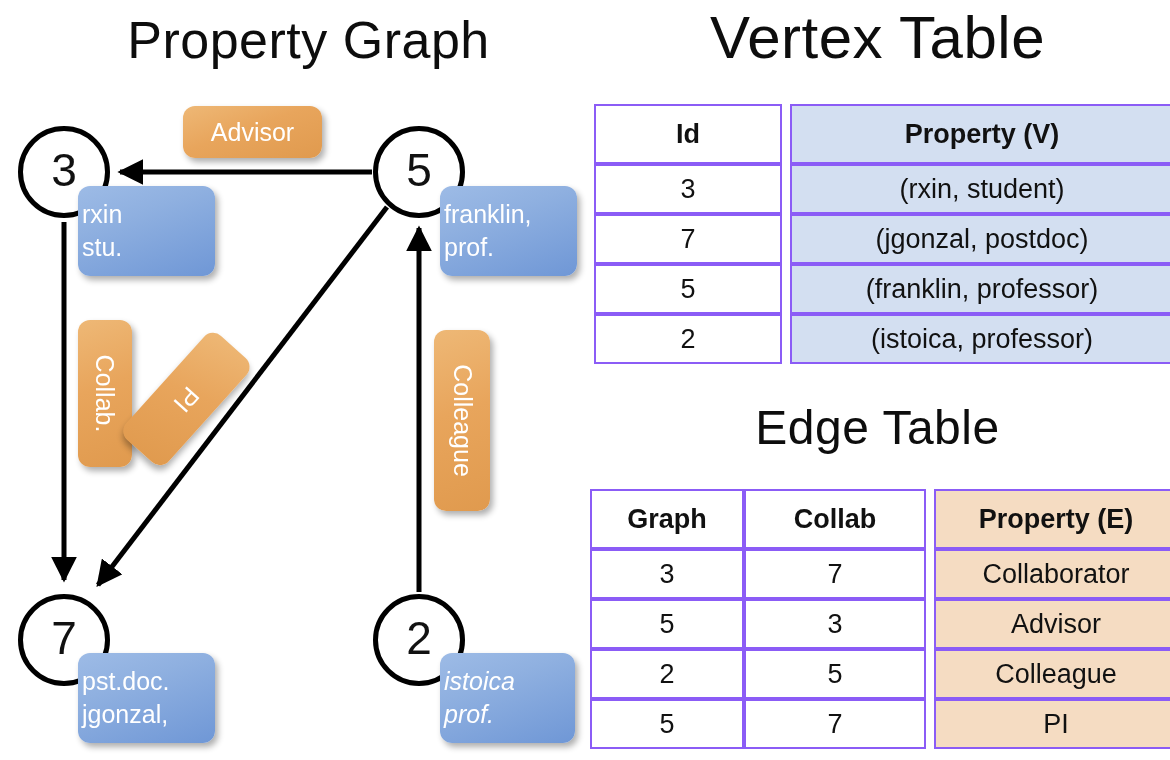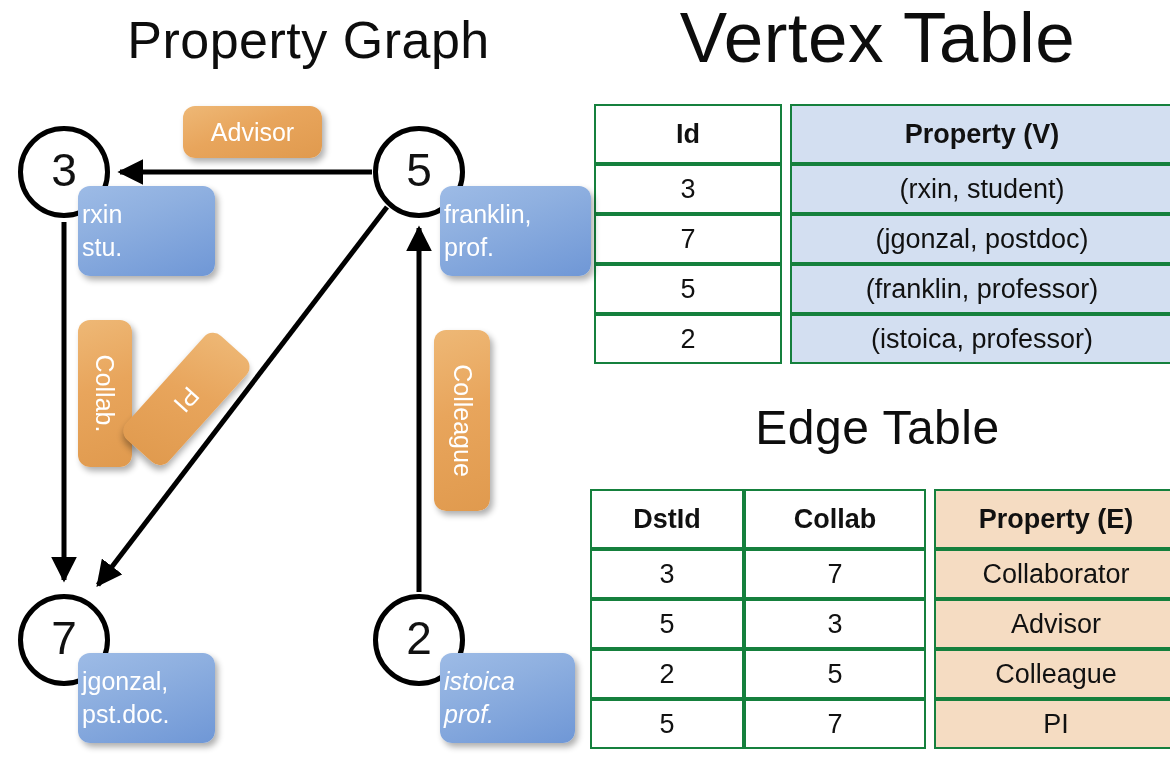--- a/index.html
+++ b/index.html
@@ -29,21 +29,21 @@
     left: 0; top: 10px;
     width: 585px;
     text-align: center;
     font-size: 52px;
     line-height: 60px;
   }
   #title-vertex-table {
     left: 585px; top: 8px;
     width: 585px;
     text-align: center;
-    font-size: 71px;
+    font-size: 60px;
     line-height: 60px;
   }
   #title-edge-table {
     left: 585px; top: 398px;
     width: 585px;
     text-align: center;
     font-size: 48px;
     line-height: 60px;
   }
 
@@ -101,21 +101,21 @@
   }
   .vbox .txt { width: 100%; text-align: left; }
 
   .ebox {
     background: linear-gradient(160deg, #eeb876 0%, #e8a55c 45%, #e09a4e 100%);
     font-size: 25px;
     font-weight: 300;
   }
 
   #box-rxin     { left: 62px;  top: 186px; width: 137px; height: 90px; }
-  #box-franklin { left: 424px; top: 186px; width: 151px; height: 90px; justify-content: center; }
+  #box-franklin { left: 424px; top: 186px; width: 137px; height: 90px; justify-content: center; }
   #box-jgonzal  { left: 62px;  top: 653px; width: 137px; height: 90px; }
   #box-istoica  { left: 424px; top: 653px; width: 135px; height: 90px; font-style: italic; }
 
   #box-advisor {
     left: 167px; top: 106px; width: 139px; height: 52px;
   }
 
   
   #box-collab {
     left: 62px; top: 320px; width: 54px; height: 147px;
@@ -139,21 +139,21 @@
   #box-pi .vertical-text { transform: rotate(90deg); }
 
   
   .data-table {
     position: absolute;
     border-collapse: separate;
     border-spacing: 0;
     table-layout: fixed;
   }
   .data-table td, .data-table th {
-    border: 2px solid #15803d;
+    border: 2px solid #8b5cf6;
     padding: 0;
     height: 46px;
     text-align: center;
     vertical-align: middle;
     font-family: "Liberation Sans", sans-serif;
     font-weight: 300;
     font-size: 27px;
     color: #111111;
     background: #ffffff;
   }
@@ -227,22 +227,22 @@
 
   <div class="vbox" id="box-franklin">
     <div class="txt">
       <div>franklin,</div>
       <div>prof.</div>
     </div>
   </div>
 
   <div class="vbox" id="box-jgonzal">
     <div class="txt">
+      <div>pst.doc.</div>
       <div>jgonzal,</div>
-      <div>pst.doc.</div>
     </div>
   </div>
 
   <div class="vbox" id="box-istoica">
     <div class="txt">
       <div>istoica</div>
       <div>prof.</div>
     </div>
   </div>
 
@@ -295,21 +295,21 @@
       <td class="prop-col">(istoica, professor)</td>
     </tr>
   </tbody>
 </table>
 
 <div class="title" id="title-edge-table">Edge Table</div>
 
 <table class="data-table" id="edge-table">
   <thead>
     <tr>
-      <th class="src-col">DstId</th>
+      <th class="src-col">Graph</th>
       <th class="dst-col">Collab</th>
       <th class="gap-col"></th>
       <th class="prop-col">Property (E)</th>
     </tr>
   </thead>
   <tbody>
     <tr>
       <td class="src-col">3</td>
       <td class="dst-col">7</td>
       <td class="gap-col"></td>

